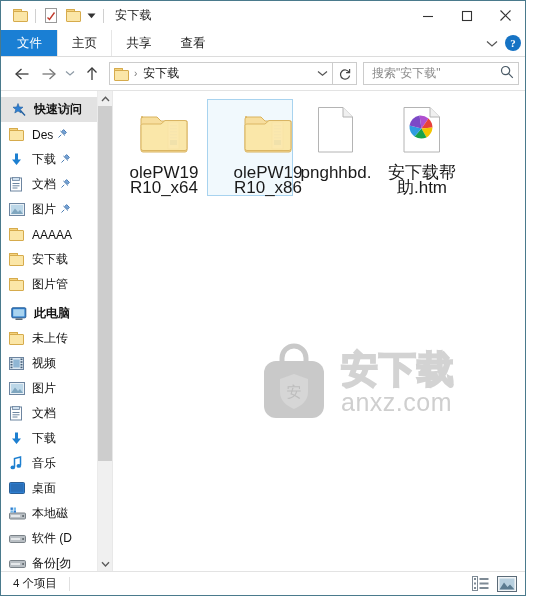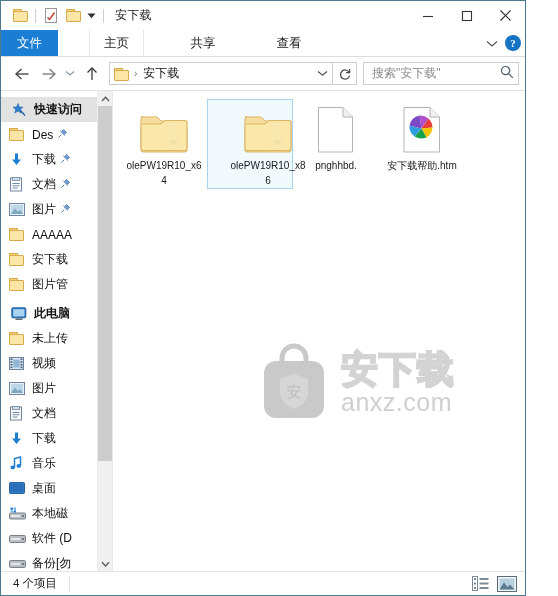--- a/index.html
+++ b/index.html
@@ -79,21 +79,20 @@
   }
 
   
   .ribbon {
     height: 27px; min-height: 27px;
     background: #ffffff;
     border-bottom: 1px solid #dcdcdc;
     display: flex;
     align-items: stretch;
     position: relative;
-    gap: 32px;
   }
   .rtab {
     display: flex; align-items: center; justify-content: center;
     font-size: 12.5px;
     color: #1b1b1b;
     padding: 0 14px;
     min-width: 54px;
     white-space: nowrap;
   }
   .rtab.file {
@@ -251,25 +250,25 @@
     display: flex; flex-direction: column; align-items: center;
     border: 1px solid transparent;
   }
   .fitem.selected {
     border: 1px solid #a8d3ef;
     background: rgba(205,232,248,.28);
     padding-left: 36px;
   }
   .ficon { height: 50px; display: flex; align-items: flex-end; justify-content: center; }
   .fname {
-    font-size: 10px;
+    font-size: 17px;
     color: #1a1a1a;
     text-align: center;
     line-height: 15px;
-    margin-top: 4px;
+    margin-top: 11px;
     width: 78px;
     word-break: break-all;
   }
 
   
   .watermark {
     position: absolute;
     left: 142px; top: 250px;
     display: flex; align-items: center;
     z-index: 1;

